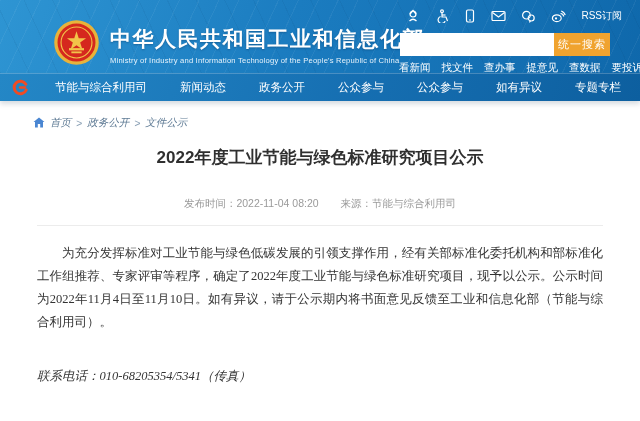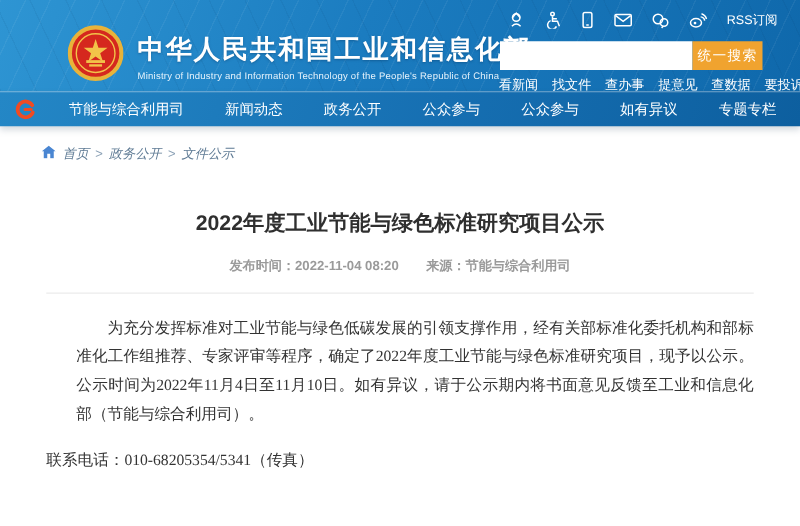--- a/index.html
+++ b/index.html
@@ -43,28 +43,28 @@
   .nav-items a { font-size:11.5px; color:#ffffff; text-decoration:none; white-space:nowrap; }
 
   
   .breadcrumb { display:flex; align-items:center; gap:5px; padding:15px 0 0 33px;
     font-size:10.5px; color:#5f7b95;font-style:italic; }
   .breadcrumb a { color:#5f7b95; text-decoration:none; }
   .crumb-sep { color:#8aa0b5; }
 
   
   .article { width:566px; margin:0 auto; }
-  .article-title { margin-top:37px; text-align:center; font-size:17px; font-weight:bold; color:#2f2f2f; }
-  .article-meta { margin-top:16px; text-align:center; font-size:10.5px; color:#9a9a9a;
-    padding-bottom:14px; border-bottom:1px solid #ececec;font-weight:bold; }
+  .article-title { margin-top:16px; text-align:center; font-size:17px; font-weight:bold; color:#2f2f2f; }
+  .article-meta { margin-top:28px; text-align:center; font-size:10.5px; color:#9a9a9a;
+    padding-bottom:14px; border-bottom:1px solid #ececec; }
   .article-meta .meta-gap { display:inline-block; width:22px; }
   .article-body { margin-top:16px; font-family:"Liberation Serif", serif;
     font-size:12.5px; color:#333333; line-height:1.85; text-align:justify; }
-  .article-body .indent { text-indent:2em;margin-left:24px; }
-  .contact-block { margin-top:13px; }
+  .article-body .indent { text-indent:2em; }
+  .contact-block { margin-top:30px;font-style:italic; }
   .contact-block div { line-height:1.8; }
   .attachment-line { margin-top:23px; }
 </style>
 </head>
 <body>
 
 <div class="page">
 
   <header class="site-header">
 

